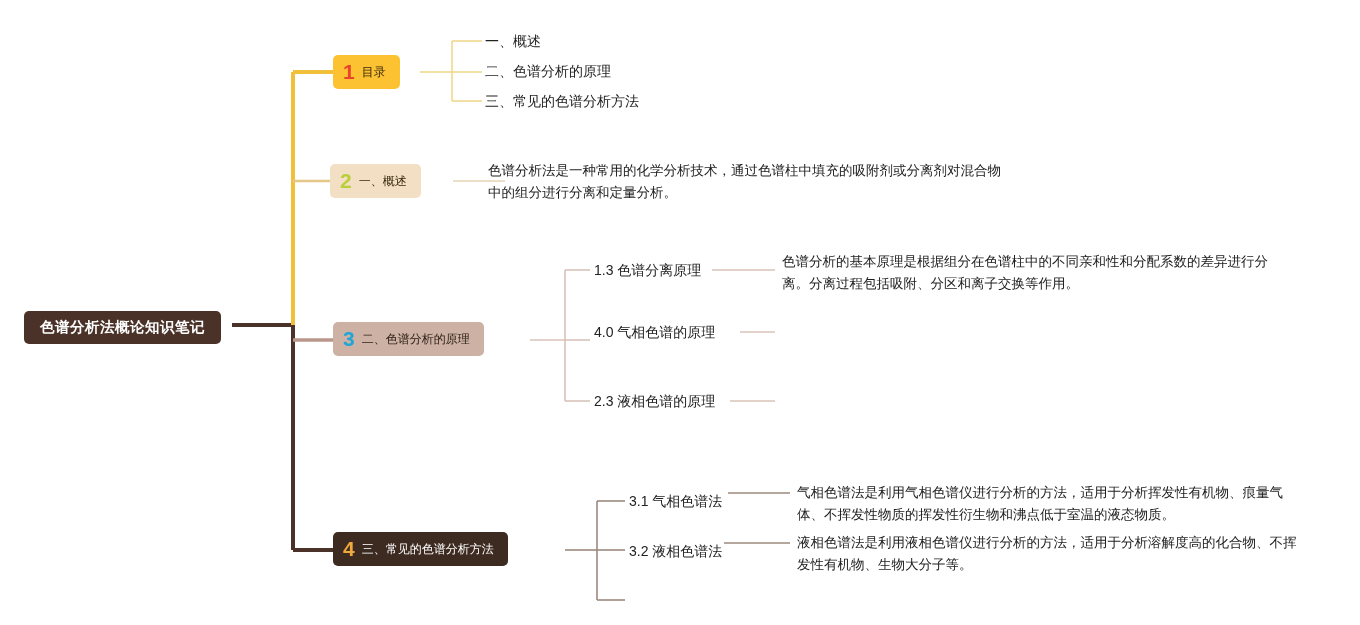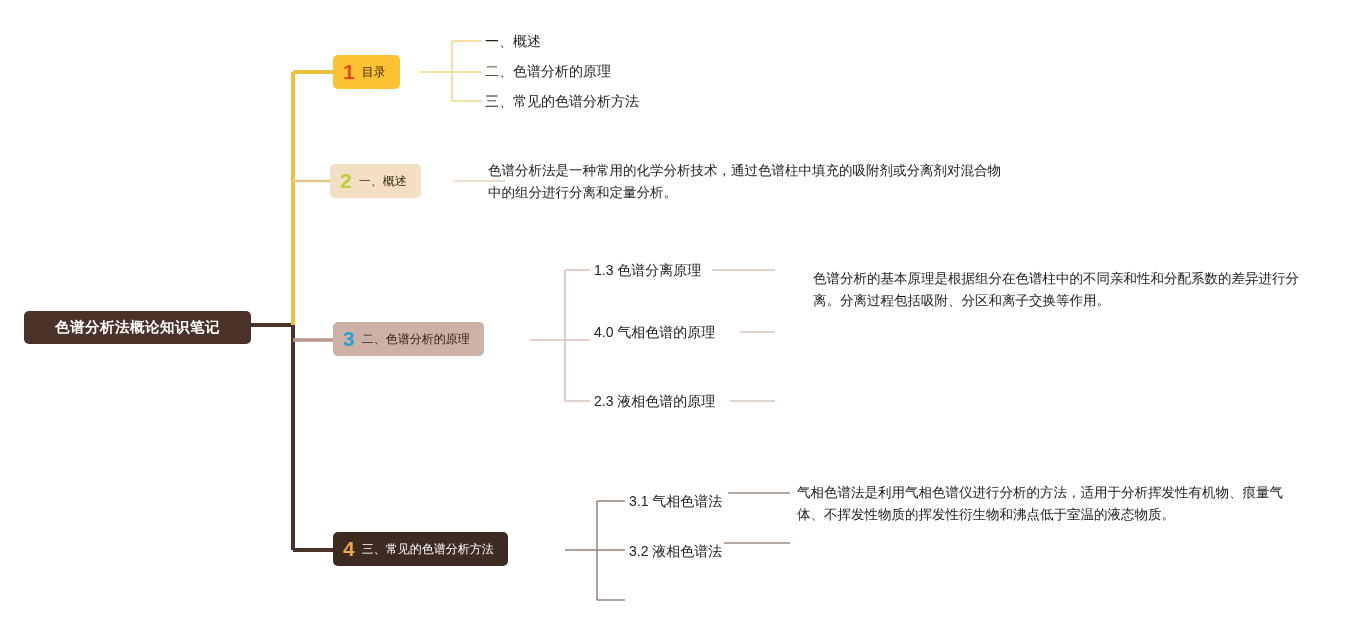--- a/index.html
+++ b/index.html
@@ -32,21 +32,21 @@
     box-sizing: border-box;
     white-space: nowrap;
   }
   
   .root-node {
     background: #4a3228;
     color: #ffffff;
     font-size: 14.5px;
     font-weight: bold;
     border-radius: 5px;
-    padding: 7px 31px;
+    padding: 7px 16px;
     letter-spacing: 0.5px;
   }
   
   .l1 {
     border-radius: 5px;
     padding: 6px 14px 7px 10px;
     font-size: 15px;
     display: flex;
     align-items: center;
     gap: 7px;
@@ -160,21 +160,21 @@
   </div>
 
   <div class="node l1 l1-3" style="left:333px; top:322px;">
     <span class="num">3</span>
     <span class="lbl">二、色谱分析的原理</span>
   </div>
 
   <div class="node l2" style="left:594px; top:260px;">
     <span>1.3 色谱分离原理</span>
   </div>
-  <div class="node leaf" style="left:782px; top:268px; width:512px;margin-left:31px;">
+  <div class="node leaf" style="left:782px; top:251px; width:512px;">
     <span>色谱分析的基本原理是根据组分在色谱柱中的不同亲和性和分配系数的差异进行分离。分离过程包括吸附、分区和离子交换等作用。</span>
   </div>
 
   <div class="node l2" style="left:594px; top:322px;">
     <span>4.0 气相色谱的原理</span>
   </div>
 
   <div class="node l2" style="left:594px; top:391px;">
     <span>2.3 液相色谱的原理</span>
   </div>
@@ -187,14 +187,17 @@
   <div class="node l2" style="left:629px; top:491px;">
     <span>3.1 气相色谱法</span>
   </div>
   <div class="node leaf" style="left:797px; top:482px; width:500px;">
     <span>气相色谱法是利用气相色谱仪进行分析的方法，适用于分析挥发性有机物、痕量气体、不挥发性物质的挥发性衍生物和沸点低于室温的液态物质。</span>
   </div>
 
   <div class="node l2" style="left:629px; top:541px;">
     <span>3.2 液相色谱法</span>
   </div>
+  <div class="node leaf" style="left:797px; top:532px; width:500px;">
+    <span>液相色谱法是利用液相色谱仪进行分析的方法，适用于分析溶解度高的化合物、不挥发性有机物、生物大分子等。</span>
+  </div>
 
 </div>
 
 </body></html>

